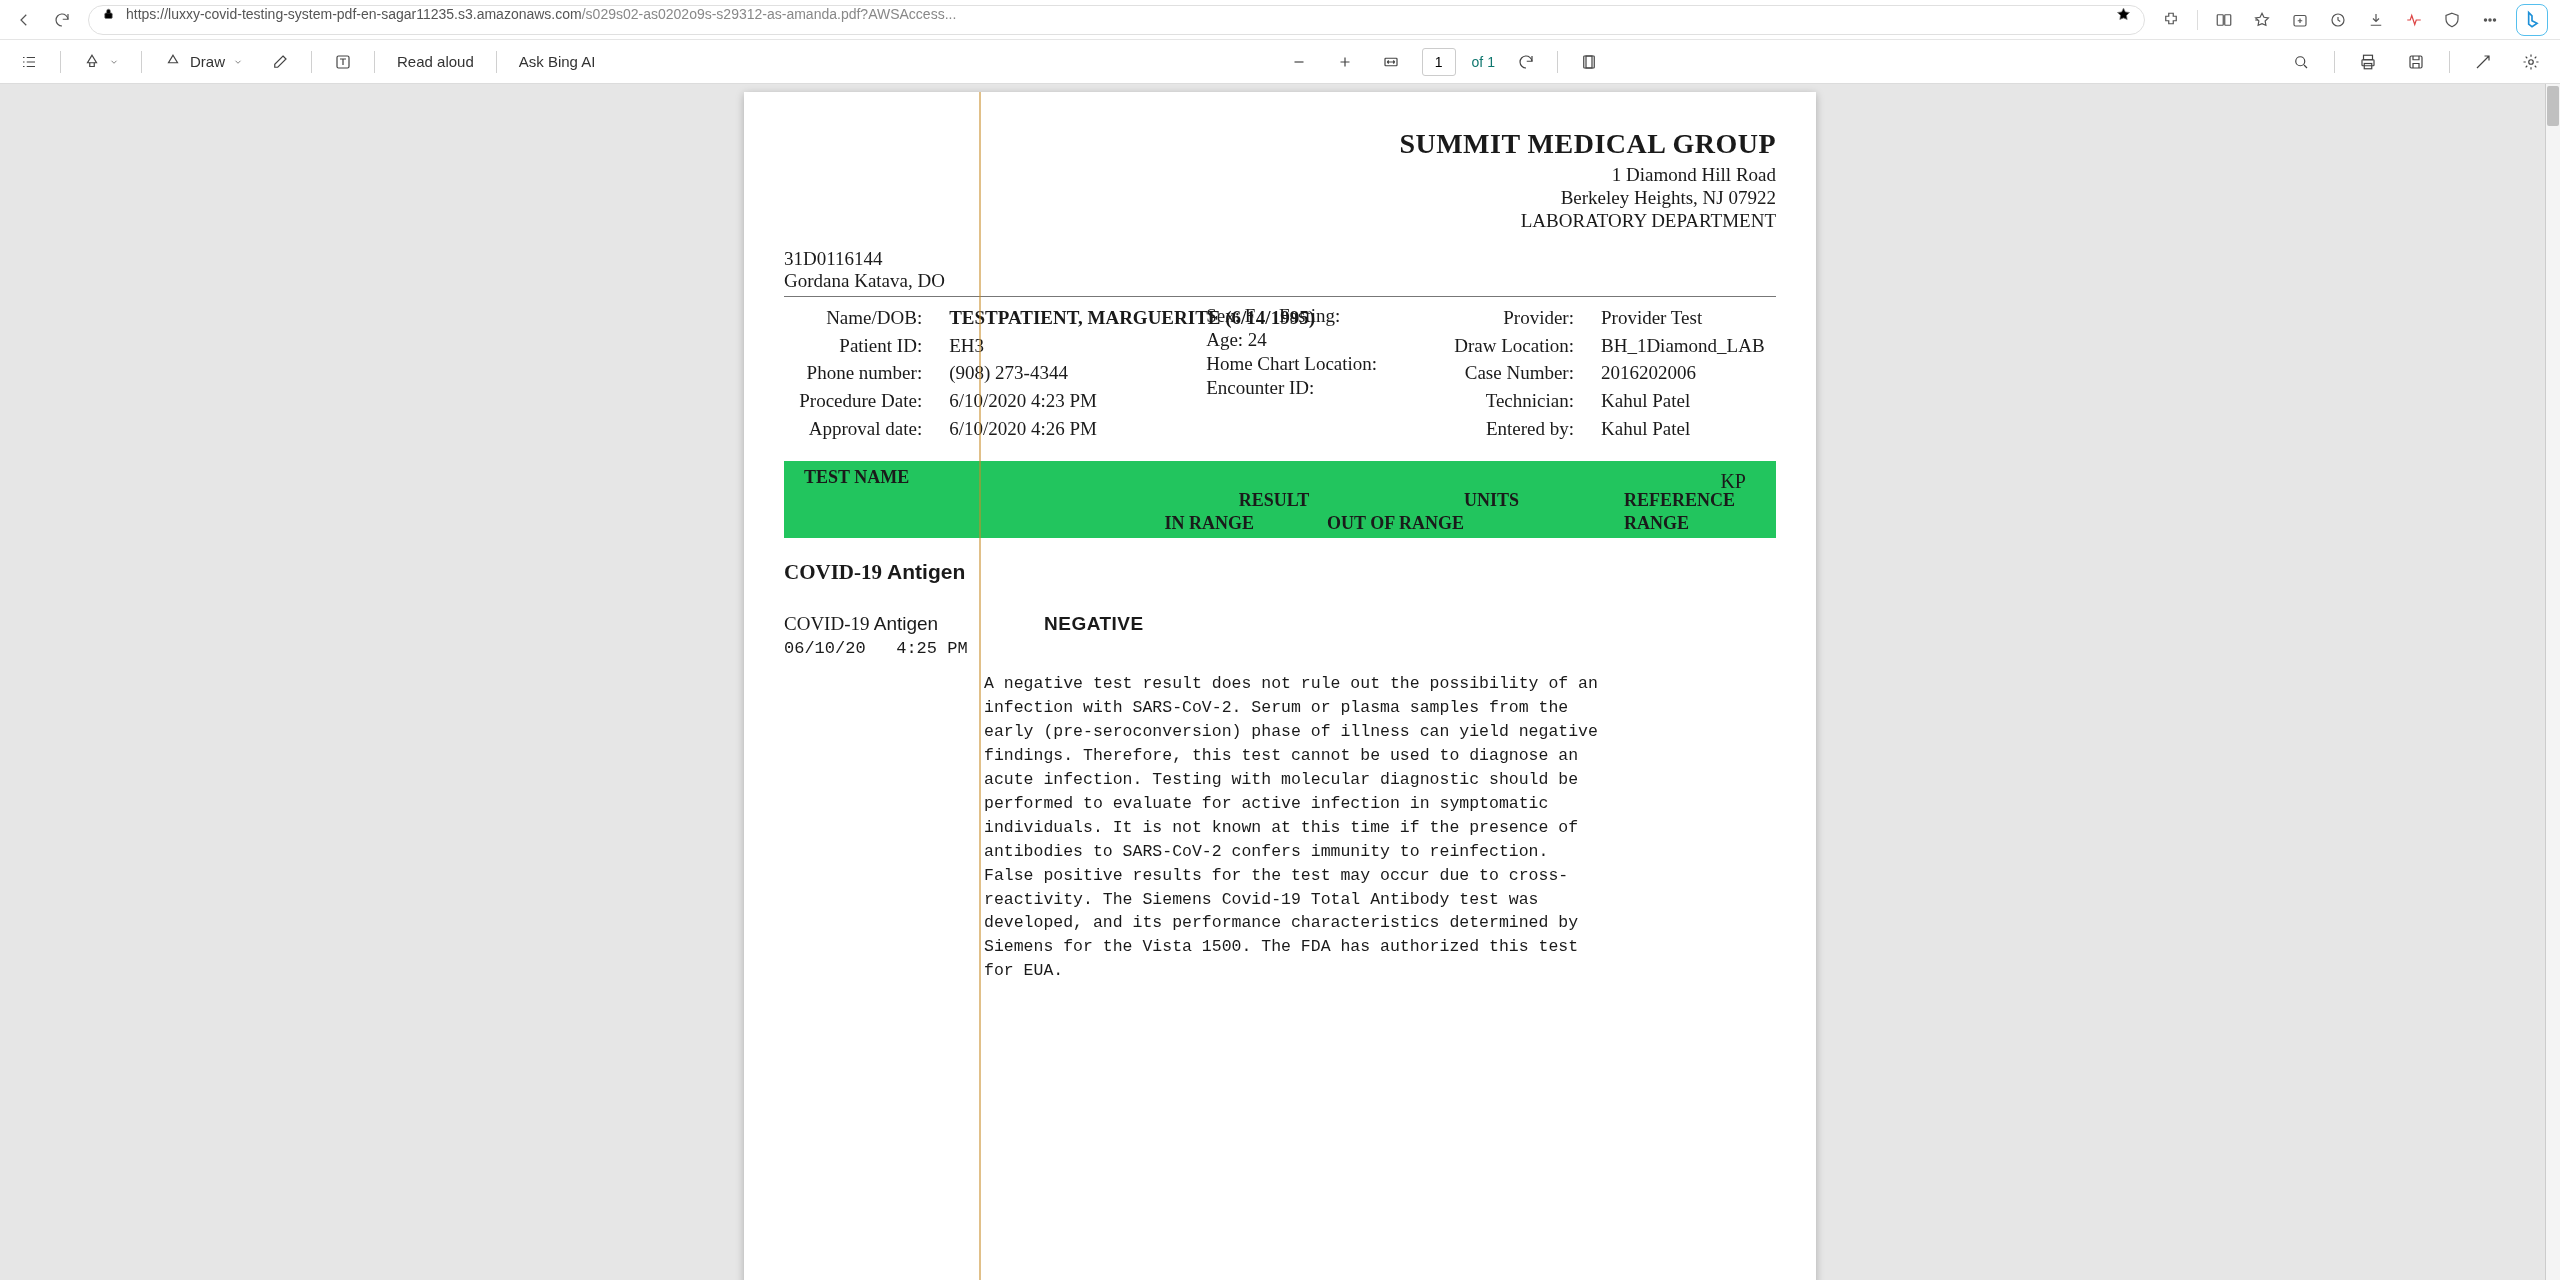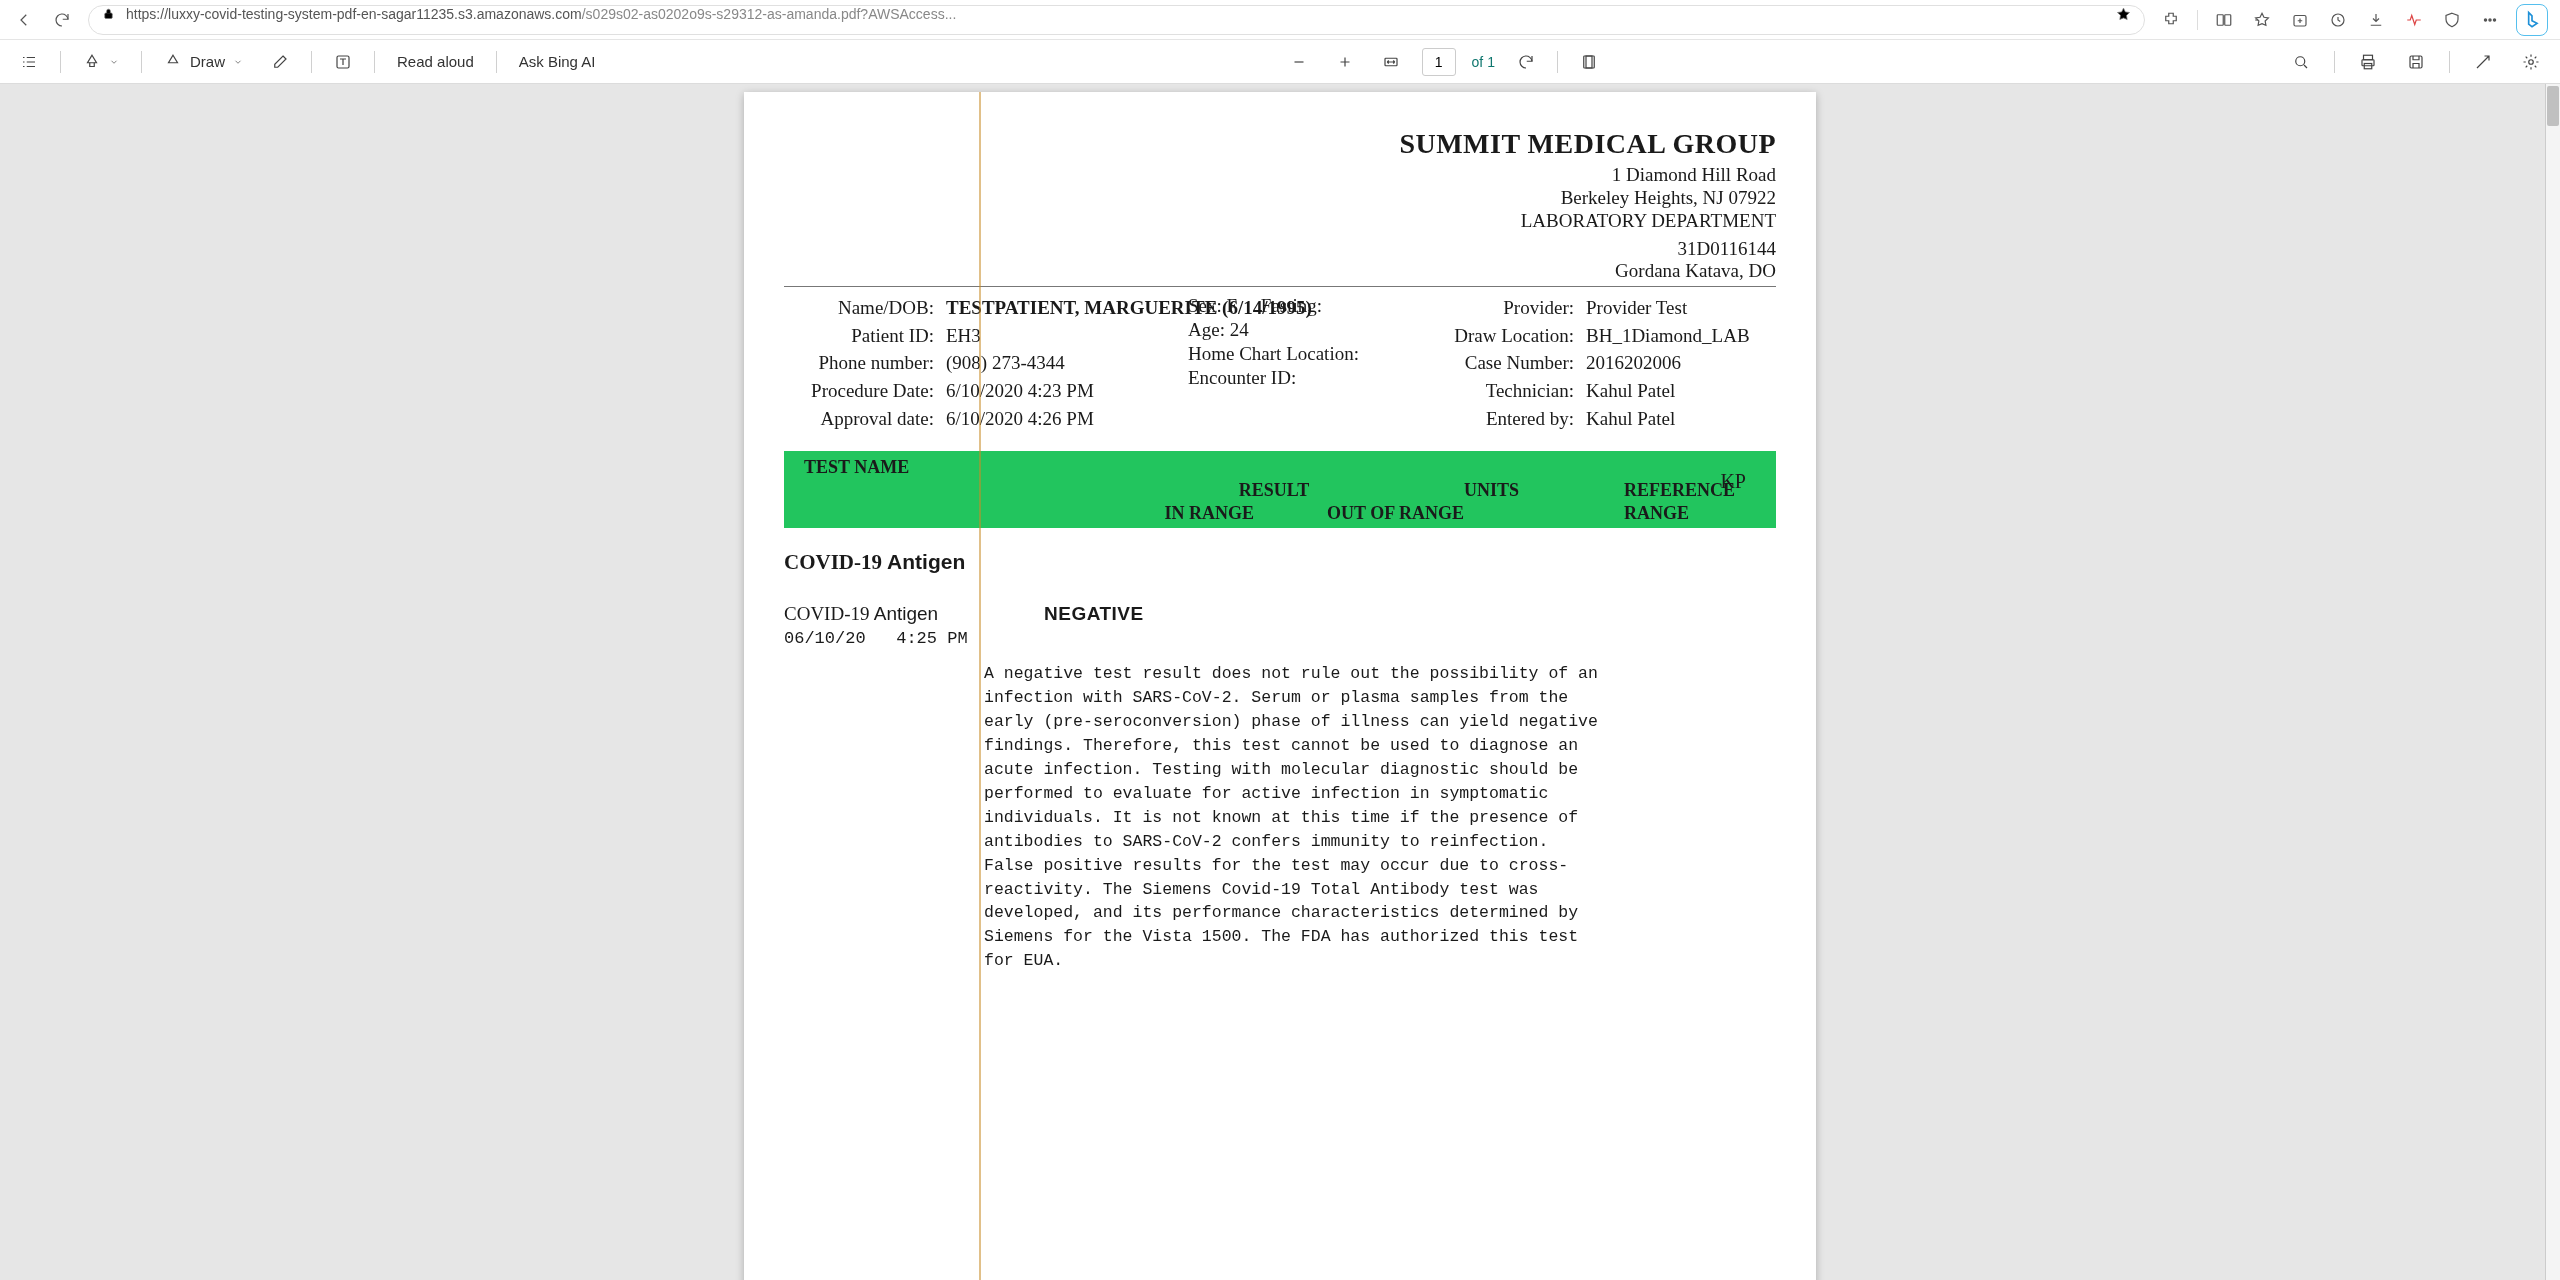--- a/index.html
+++ b/index.html
@@ -99,24 +99,24 @@
   .fold-line {
     position:absolute;
     top:0;bottom:0;
     left:235px;
     width:2px;
     background:rgba(200,140,40,.55);
   }
   .hdr { text-align:right; }
   .hdr h1 { margin:6px 0 4px; font-size:28px; font-weight:bold; letter-spacing:.5px;}
   .hdr .line { font-size:19px; margin:1px 0;}
-  .right-id { text-align:right; font-size:19px; margin-top:6px;}
+  .right-id { font-size:19px; margin-top:16px;}
   .thin-rule { border:none; border-top:1px solid #777; margin:4px 0 8px;}
   
-  .info { display:flex; gap:12px; font-size:19px; }
+  .info { display:flex; gap:27px; font-size:19px; }
   .info .col { display:flex; flex-direction:column; gap:2px;}
   .info .labels { text-align:right; }
   .info .labels span, .info .vals span { white-space:nowrap; display:block; line-height:1.35;}
   
   .band {
     margin-top:20px;
     background:#22c55e;
     padding:6px 20px 4px;
     font-size:18px;
     font-weight:bold;

